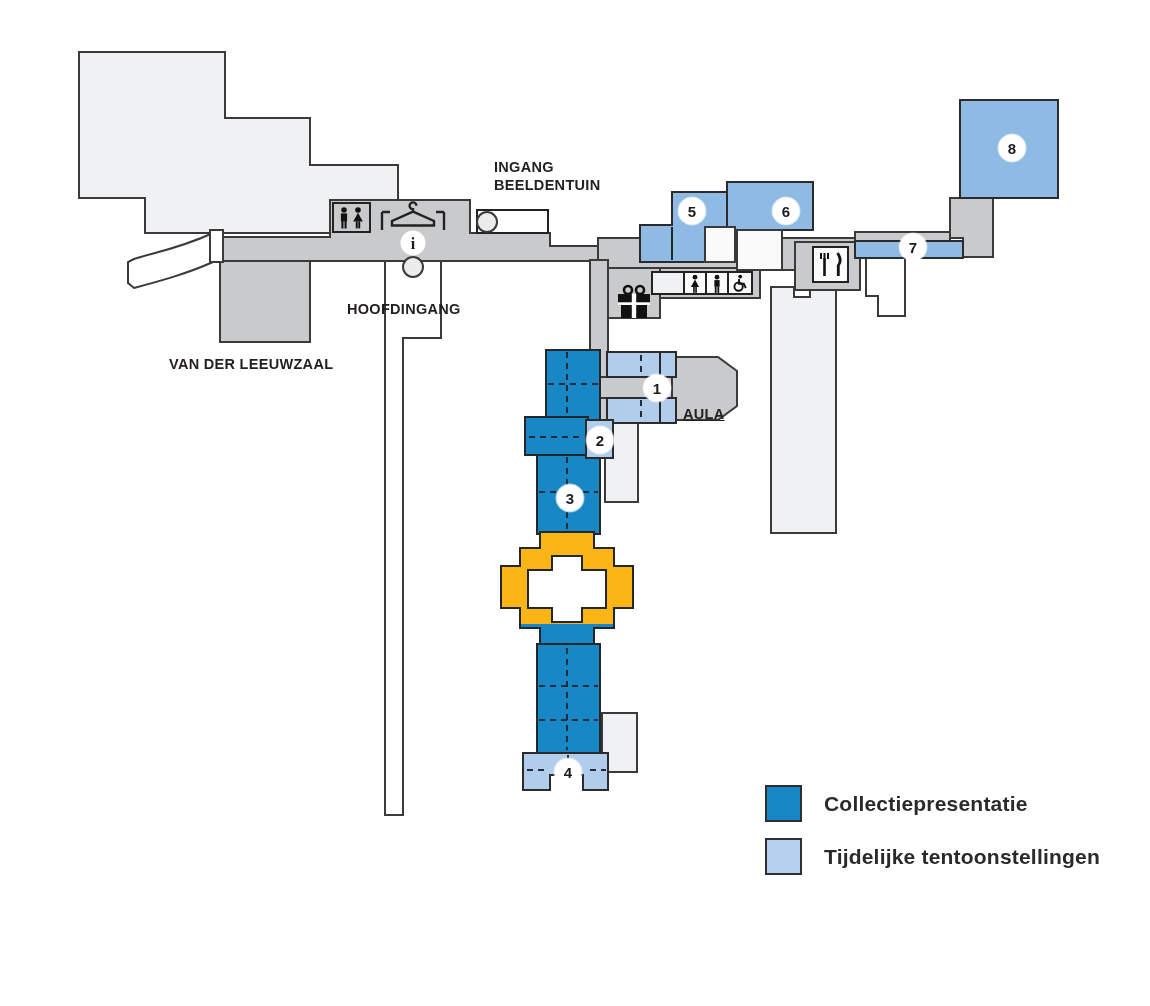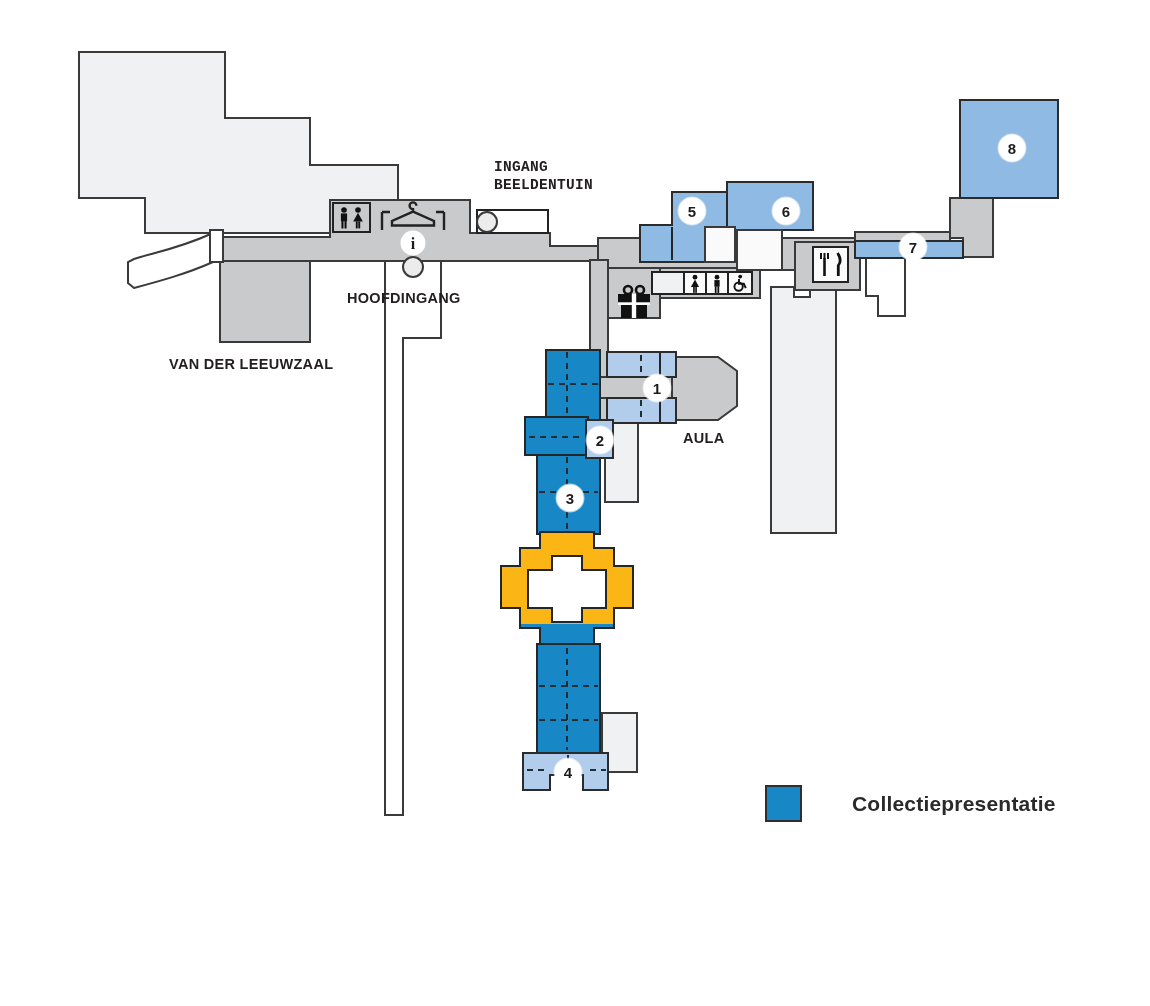--- a/index.html
+++ b/index.html
@@ -33,21 +33,21 @@
   .info-badge{
     position:absolute;
     width:25px;height:25px;
     background:#ffffff;border-radius:50%;
     transform:translate(-50%,-50%);
     display:flex;align-items:center;justify-content:center;
     font-weight:700;font-size:16px;color:#1c1c1c;
     font-family:"Liberation Serif", serif;
   }
   .legend{position:absolute;left:765px;top:785px;}
-  .legend-row{display:flex;align-items:center;margin-bottom:16px;gap:28px;}
+  .legend-row{display:flex;align-items:center;margin-bottom:16px;}
   .swatch{width:37px;height:37px;border:2.5px solid #2f2f2f;box-sizing:border-box;flex:none;}
   .swatch.c1{background:#1787c6;}
   .swatch.c2{background:#b5cfec;}
   .swatch.c3{background:#fbb515;}
   .legend-label{
     margin-left:22px;
     font-weight:700;font-size:21px;letter-spacing:.2px;color:#2a2a2a;
     white-space:nowrap;
   }
 </style>
@@ -208,39 +208,43 @@
     <rect x="631.8" y="294" width="4.4" height="24" fill="#ffffff"></rect>
   </g>
 
   <g stroke="#111111" fill="none">
     <path d="M821,253 v6 M824.5,253 v6 M828,253 v6" stroke-width="2"></path>
     <path d="M824.5,258 v18" stroke-width="2.6"></path>
     <path d="M837.5,253 c3.5,5 3.5,9 0.8,12.5 l0,10.5" stroke-width="2.8"></path>
   </g>
 </svg>
 
-<div class="map-label" style="left:494px;top:158px;font-family:Liberation Mono, monospace;">
+<div class="map-label" style="left:494px;top:158px;">
   <div>INGANG</div>
   <div>BEELDENTUIN</div>
 </div>
-<div class="map-label" style="left:347px;top:289px;">HOOFDINGANG</div>
+<div class="map-label" style="left:347px;top:300px;">HOOFDINGANG</div>
 <div class="map-label" style="left:169px;top:355px;">VAN DER LEEUWZAAL</div>
-<div class="map-label" style="left:683px;top:429px;">AULA</div>
+<div class="map-label" style="left:683px;top:405px;text-decoration:underline;">AULA</div>
 
 <div class="info-badge" style="left:413px;top:243px;">i</div>
 
 <div class="marker" style="left:657px;top:388px;">1</div>
 <div class="marker" style="left:600px;top:440px;">2</div>
 <div class="marker" style="left:570px;top:498px;">3</div>
 <div class="marker" style="left:568px;top:772px;">4</div>
 <div class="marker" style="left:692px;top:211px;">5</div>
 <div class="marker" style="left:786px;top:211px;">6</div>
 <div class="marker" style="left:913px;top:247px;">7</div>
 <div class="marker" style="left:1012px;top:148px;">8</div>
 
 <div class="legend">
   <div class="legend-row">
     <div class="swatch c1"></div>
     <div class="legend-label">Collectiepresentatie</div>
   </div>
+  <div class="legend-row">
+    <div class="swatch c2"></div>
+    <div class="legend-label">Tijdelijke tentoonstellingen</div>
+  </div>
 </div>
 
 </div>
 
 </body></html>

